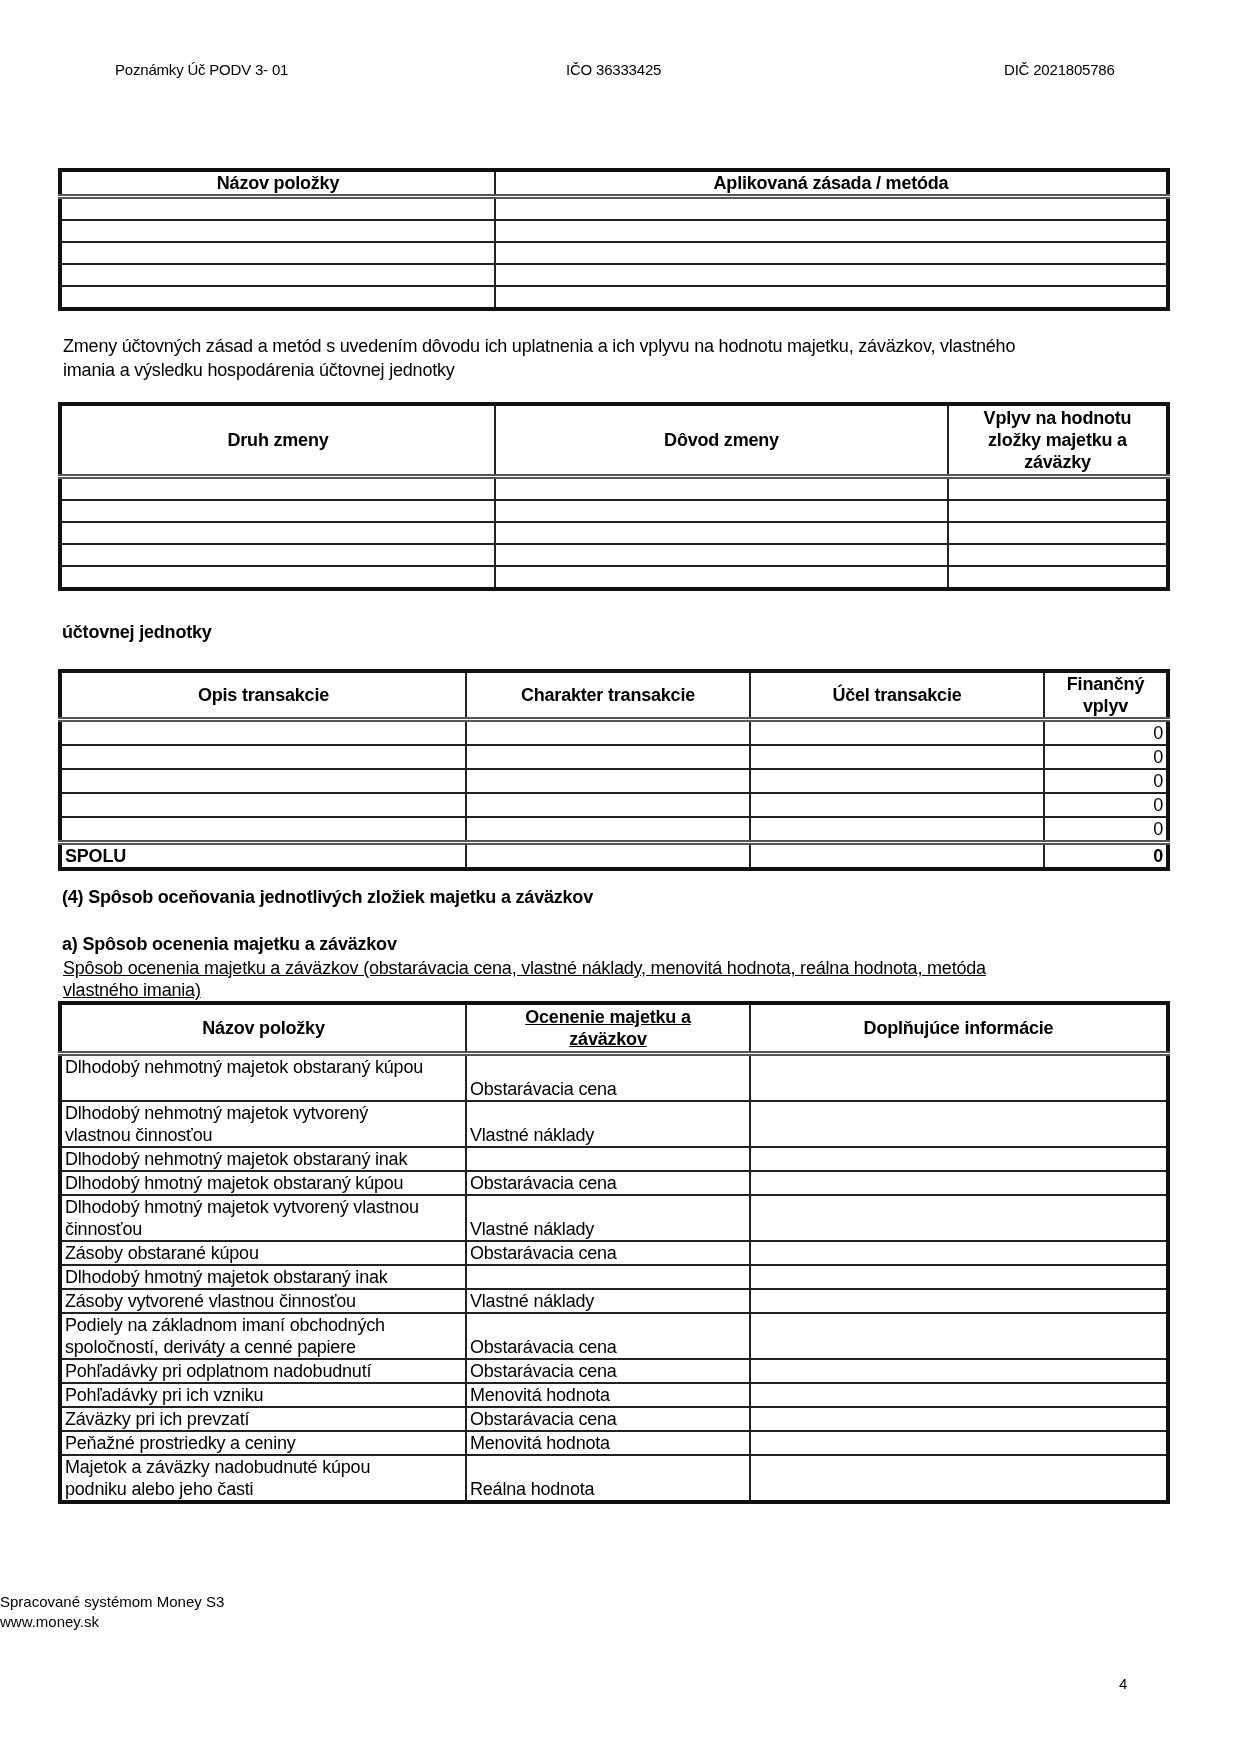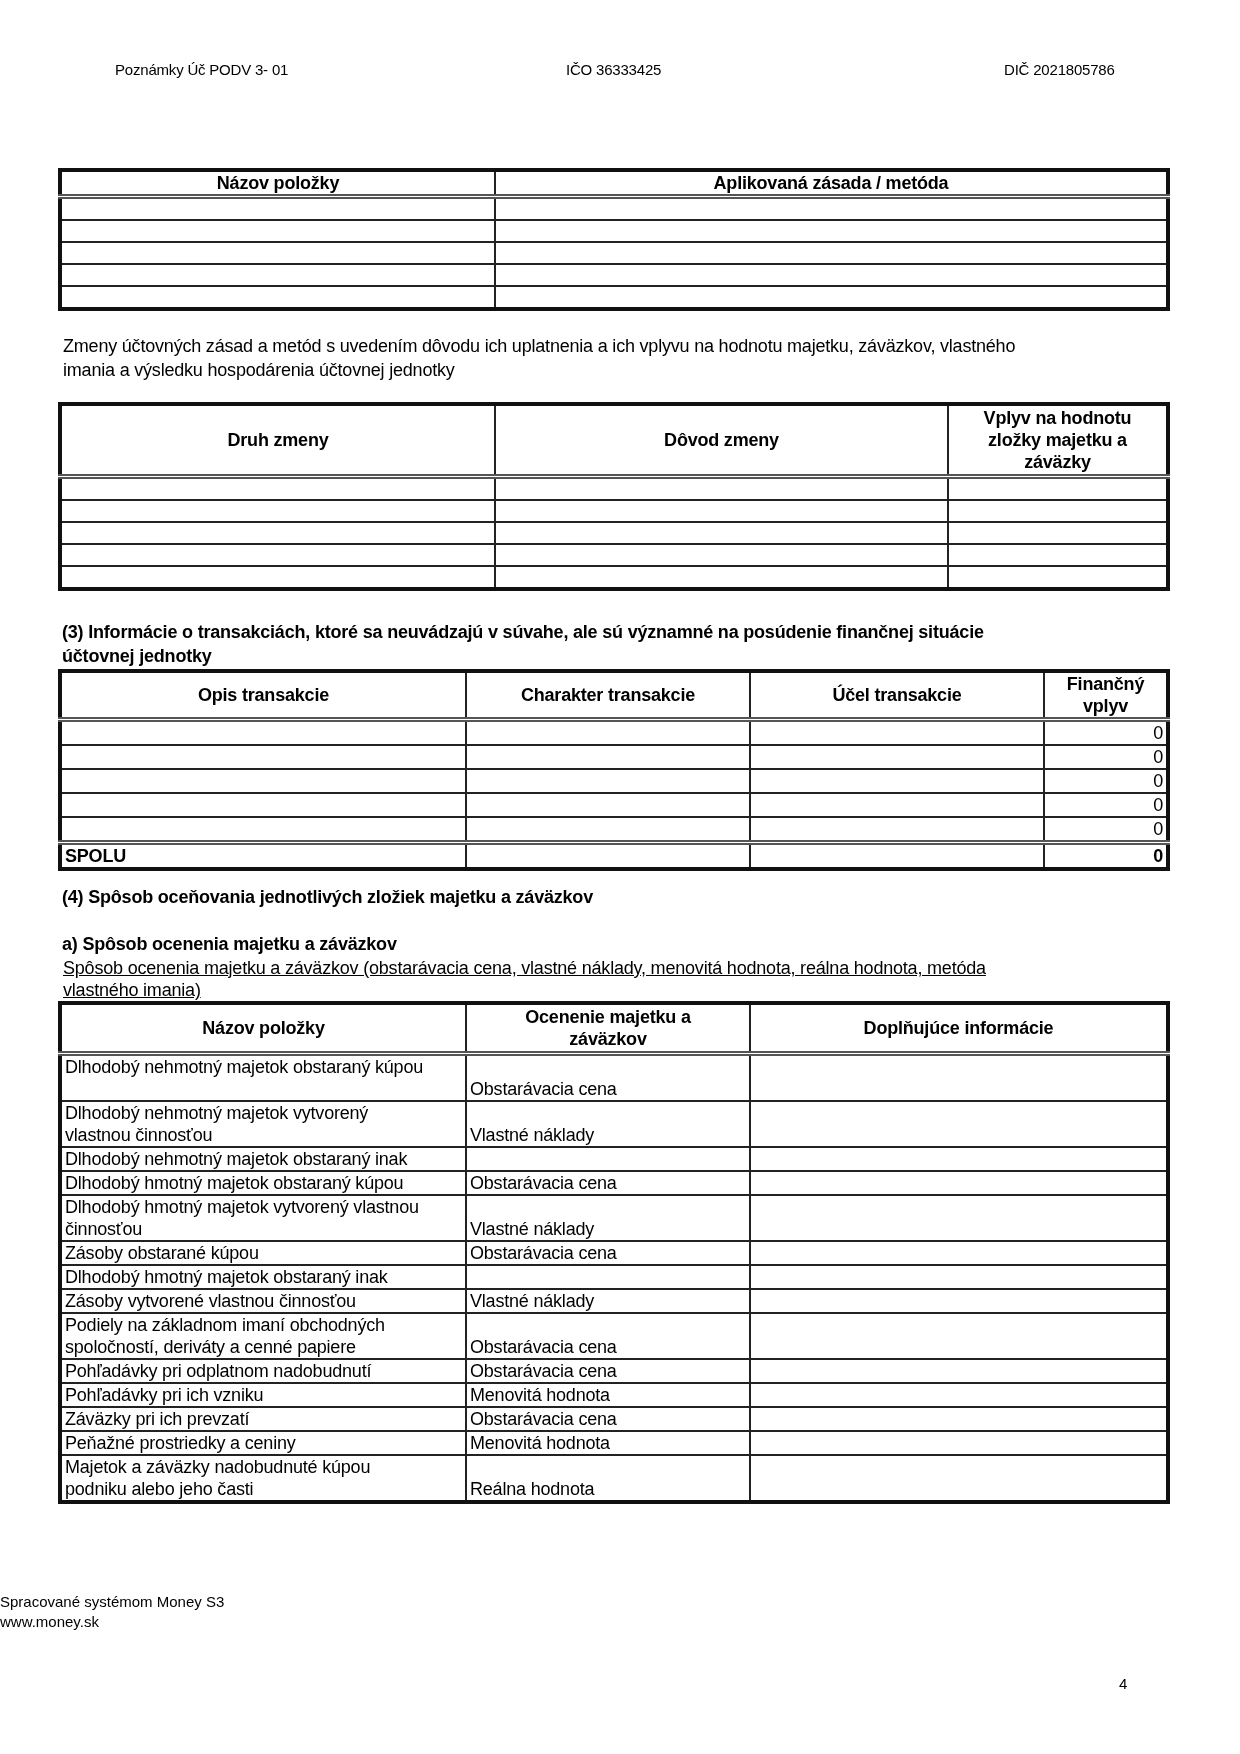--- a/index.html
+++ b/index.html
@@ -115,21 +115,20 @@
       </tr>
       <tr class="r1">
         <td></td>
         <td></td>
         <td></td>
       </tr>
     </tbody>
 </table>
 
 <div class="abs para bold" style="left:62px; top:620px;">
-  <div>(3) Informácie o transakciách, ktoré sa neuvádzajú v súvahe, ale sú významné na posúdenie finančnej situácie</div>
   <div>účtovnej jednotky</div>
 </div>
 
 <table class="grid" style="top:669px;">
   <colgroup>
       <col style="width:406px">
       <col style="width:284px">
       <col style="width:294px">
       <col>
     </colgroup>
@@ -190,21 +189,21 @@
 
 <table class="grid" style="top:1001px;">
   <colgroup>
       <col style="width:406px">
       <col style="width:284px">
       <col>
     </colgroup>
   <thead>
     <tr style="height:50px">
       <th>Názov položky</th>
-      <th style="white-space:normal; padding:0 40px;">Ocenenie majetku a záväzkov</th>
+      <th style="white-space:normal; padding:0 40px;text-decoration:underline;">Ocenenie majetku a záväzkov</th>
       <th>Doplňujúce informácie</th>
     </tr>
   </thead>
   <tbody id="t4body">
       <tr class="r2">
         <td class="wrap" style="vertical-align: top; padding-right: 40px;">Dlhodobý nehmotný majetok obstaraný kúpou</td>
         <td class="bottom">Obstarávacia cena</td>
         <td></td>
       </tr>
       <tr class="r2">

